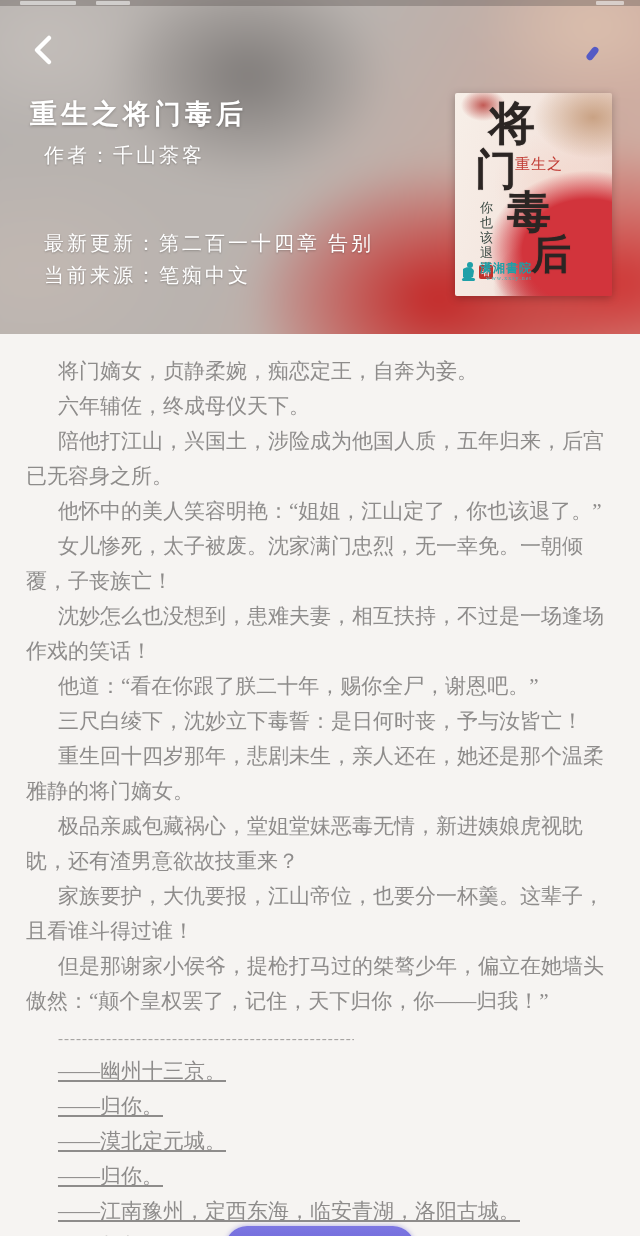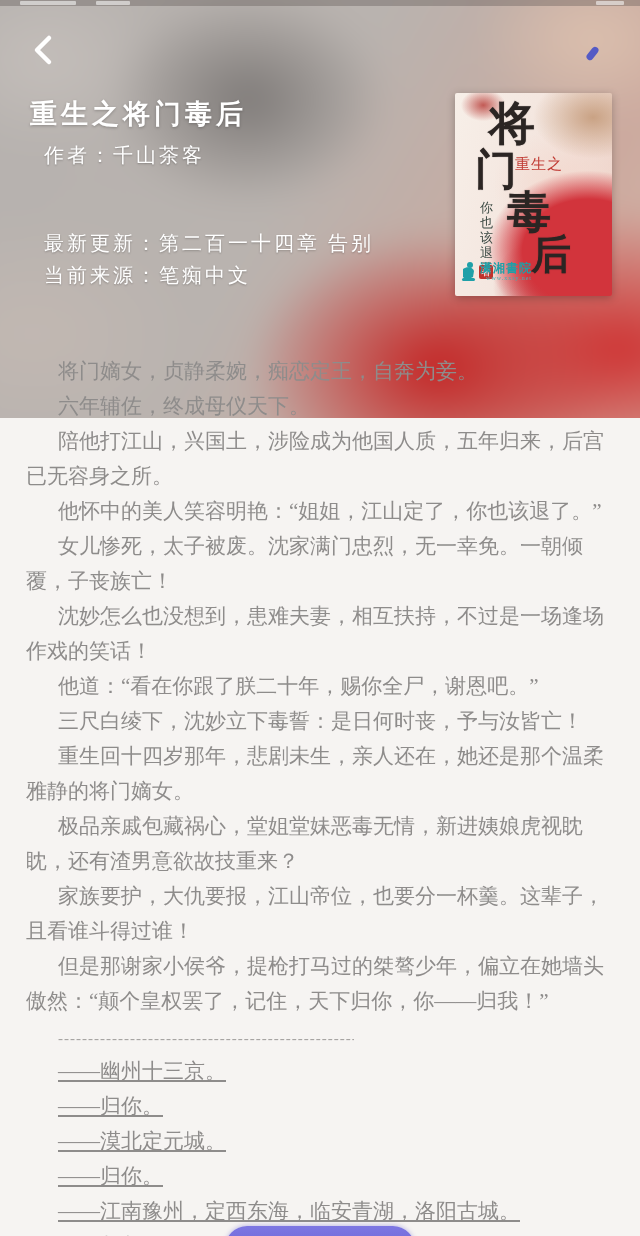--- a/index.html
+++ b/index.html
@@ -6,21 +6,21 @@
   html,body { width:640px; }
   body {
     font-family: "Liberation Serif", "DejaVu Serif", serif;
     background:#f6f4f2;
     width:640px; height:1236px;
     position:relative; overflow:hidden;
   }
   .screen { position:absolute; inset:0; width:640px; height:1236px; overflow:hidden; }
 
   
-  .header { position:absolute; left:0; top:0; width:640px; height:418px; overflow:hidden; }
+  .header { position:absolute; left:0; top:0; width:640px; height:334px; overflow:hidden; }
   .header-bg {
     position:absolute; left:-40px; top:-40px; right:-40px; bottom:-40px;
     background:
       radial-gradient(170px 120px at 88% 16%, #dcc0ae 0%, rgba(220,192,174,0) 70%),
       radial-gradient(200px 150px at 40% 28%, #7d7977 0%, rgba(125,121,119,0) 70%),
       radial-gradient(260px 190px at 66% 82%, #c32222 0%, rgba(195,34,34,0) 72%),
       radial-gradient(300px 200px at 92% 78%, #cf3030 0%, rgba(207,48,48,0) 70%),
       radial-gradient(160px 120px at 12% 20%, #c4beba 0%, rgba(196,190,186,0) 75%),
       radial-gradient(220px 160px at 10% 75%, #c2b8b2 0%, rgba(194,184,178,0) 75%),
       linear-gradient(120deg, #b6b2af 0%, #b9b3af 45%, #cba99e 75%, #d8b9ac 100%);

